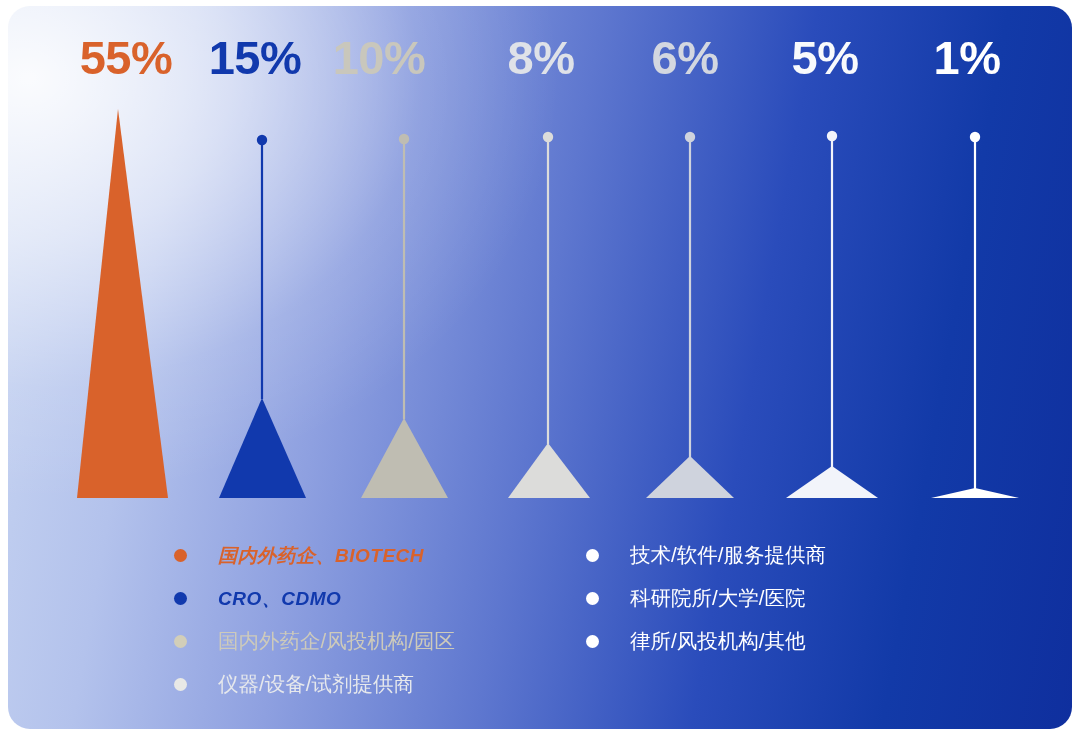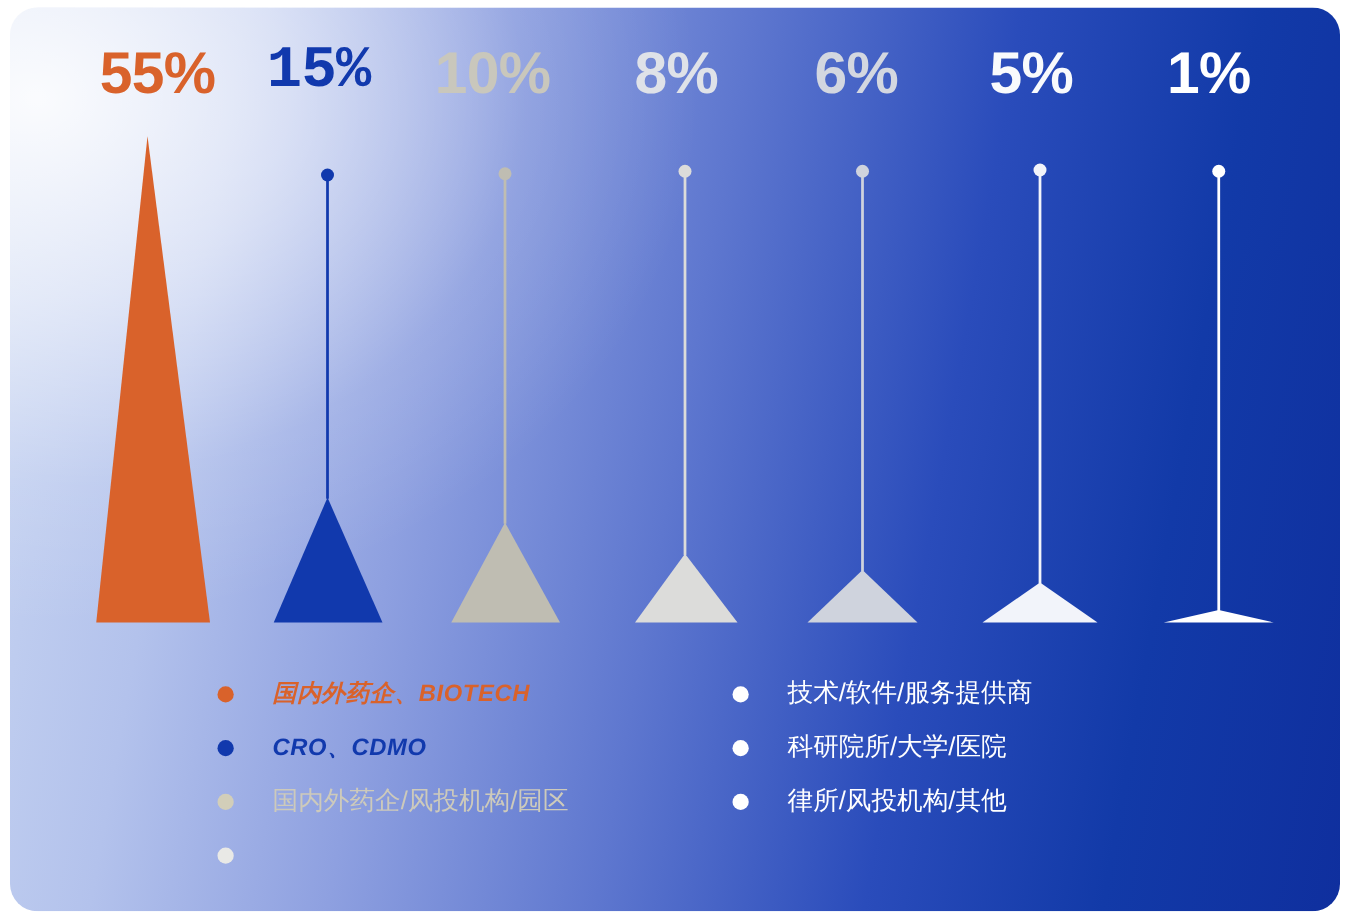--- a/index.html
+++ b/index.html
@@ -59,22 +59,22 @@
   .legend-label.plain { font-weight: 400; font-size: 20.5px; }
 </style>
 </head>
 <body>
 
 <div id="card">
   <div class="chart-area">
 
     <div id="pct-layer">
         <div class="pct" style="left: 118px; top: 28px; color: rgb(217, 98, 43);">55%</div>
-        <div class="pct" style="left: 247px; top: 28px; color: rgb(17, 57, 173); font-family: Liberation Mono, monospace;">15%</div>
-        <div class="pct" style="left: 386px; top: 28px; color: rgb(201, 199, 188);">10%</div>
+        <div class="pct" style="left: 247px; top: 28px; color: rgb(17, 57, 173);">15%</div>
+        <div class="pct" style="left: 371px; top: 28px; color: rgb(201, 199, 188);">10%</div>
         <div class="pct" style="left: 533px; top: 28px; color: rgb(223, 226, 232);">8%</div>
         <div class="pct" style="left: 677px; top: 28px; color: rgb(211, 215, 224);">6%</div>
         <div class="pct" style="left: 817px; top: 28px; color: rgb(248, 250, 252);">5%</div>
         <div class="pct" style="left: 959px; top: 28px; color: rgb(255, 255, 255);">1%</div>
       </div>
 
     <svg class="spike-svg" viewBox="0 0 1064 723">
       <g id="spike-group">
           <g>
             <polygon points="110,103 160,492 69,492" fill="#d9622b"></polygon>
@@ -121,20 +121,21 @@
           <div class="legend-item">
             <span class="legend-dot" style="background: rgb(17, 57, 173);"></span>
             <span class="legend-label bold" style="color: rgb(17, 57, 173);">CRO、CDMO</span>
           </div>
           <div class="legend-item">
             <span class="legend-dot" style="background: rgb(210, 206, 185);"></span>
             <span class="legend-label plain" style="color: rgb(205, 202, 187);">国内外药企/风投机构/园区</span>
           </div>
           <div class="legend-item">
             <span class="legend-dot" style="background: rgb(233, 233, 230);"></span>
+            <span class="legend-label plain" style="color: rgb(230, 232, 236);">仪器/设备/试剂提供商</span>
           </div>
         </div>
       <div class="legend-col" id="legend-right" style="left:578px; top:528px;">
           <div class="legend-item">
             <span class="legend-dot" style="background: rgb(255, 255, 255);"></span>
             <span class="legend-label plain" style="color: rgb(255, 255, 255);">技术/软件/服务提供商</span>
           </div>
           <div class="legend-item">
             <span class="legend-dot" style="background: rgb(255, 255, 255);"></span>
             <span class="legend-label plain" style="color: rgb(255, 255, 255);">科研院所/大学/医院</span>

